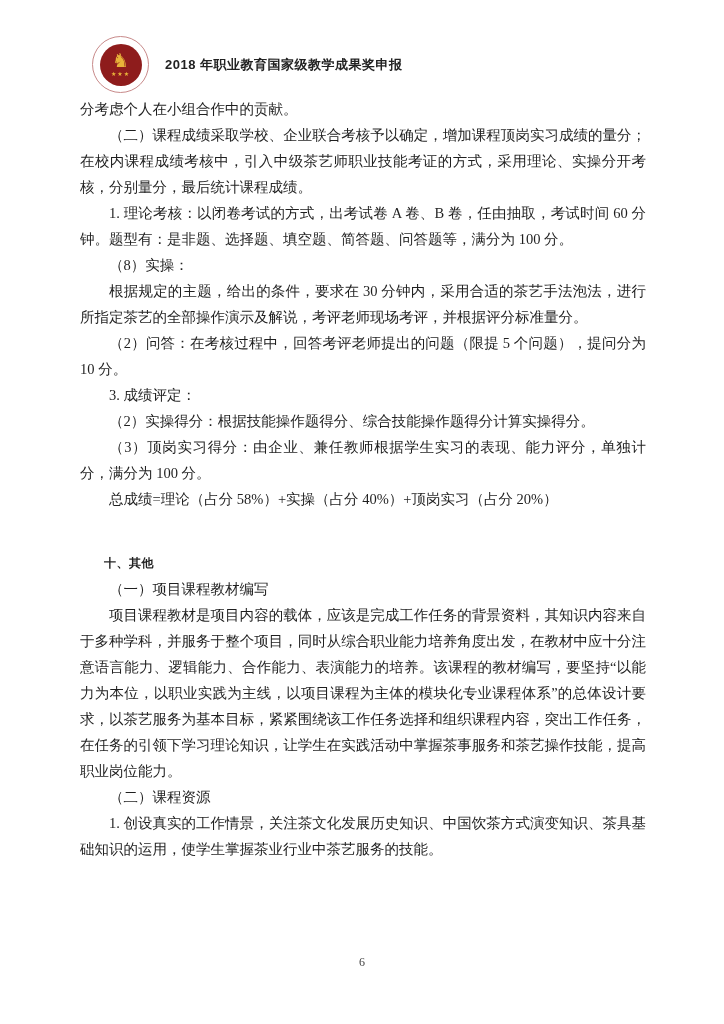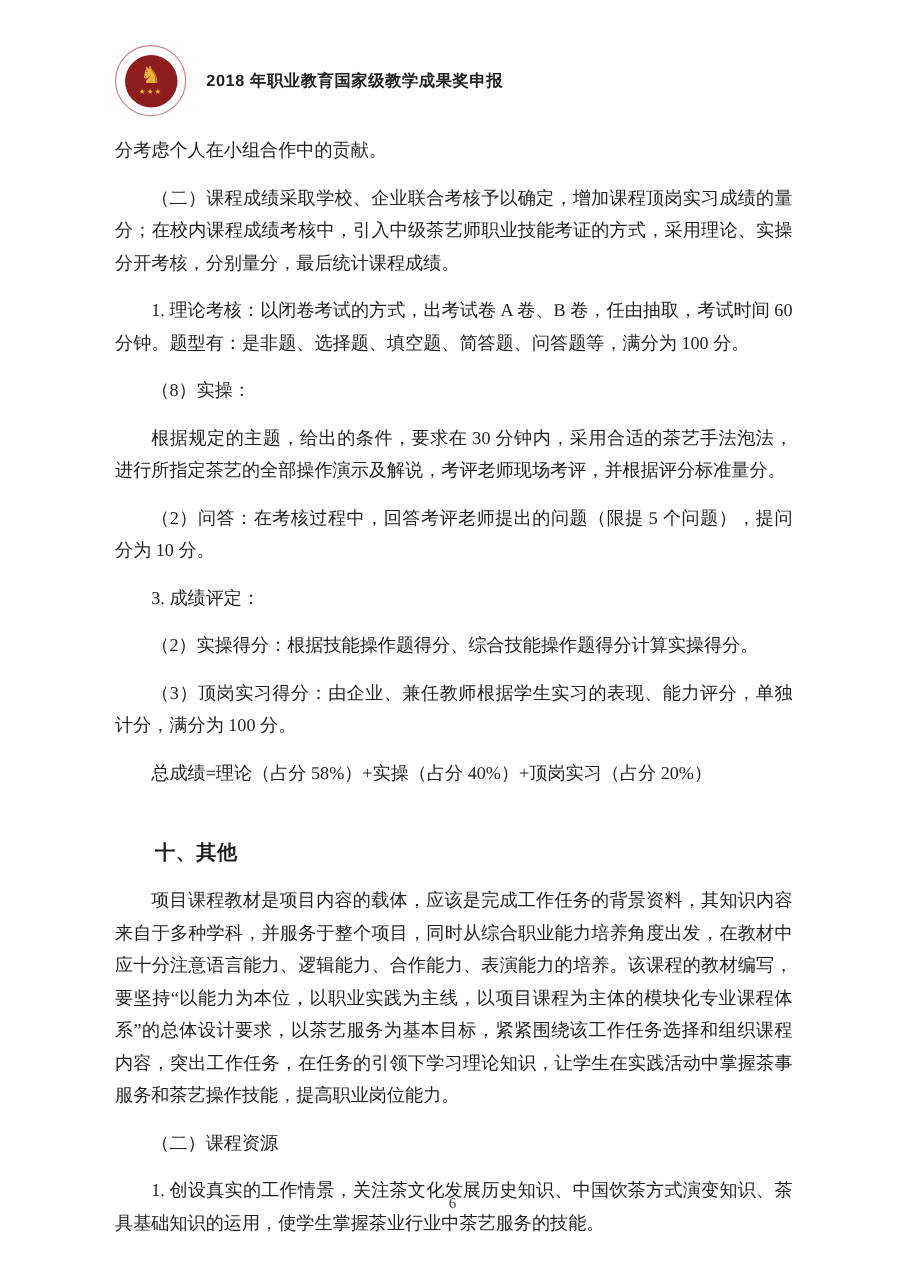--- a/index.html
+++ b/index.html
@@ -29,26 +29,26 @@
   .seal-stars{color:#e8b33a;font-size:6px;letter-spacing:1px;font-family:"DejaVu Sans",sans-serif;margin-top:1px;}
   .doc-title{
     font-family:"Liberation Sans","DejaVu Sans",sans-serif;
     font-weight:bold;font-size:13px;color:#222;letter-spacing:0.5px;
   }
   
   .body-text{
     position:absolute;top:96px;left:80px;width:566px;
     font-size:14.5px;line-height:26px;text-align:justify;
   }
-  .para{margin:12px;text-indent:2em;}
+  .para{margin:0;text-indent:2em;}
   .para.flush{text-indent:0;}
   .para.heading{
     font-weight:bold;margin-top:38px;
     font-family:Liberation Serif, serif;
-    font-size:16px;letter-spacing:0.5px;
+    font-size:12px;letter-spacing:0.5px;
   }
   
   .footer{
     position:absolute;left:0;right:0;bottom:54px;
     text-align:center;font-size:12px;color:#444;
     font-family:"Liberation Serif","DejaVu Serif",serif;
   }
 </style>
 </head>
 <body>
@@ -70,20 +70,21 @@
     <p class="para">（二）课程成绩采取学校、企业联合考核予以确定，增加课程顶岗实习成绩的量分；在校内课程成绩考核中，引入中级茶艺师职业技能考证的方式，采用理论、实操分开考核，分别量分，最后统计课程成绩。</p>
     <p class="para">1. 理论考核：以闭卷考试的方式，出考试卷 A 卷、B 卷，任由抽取，考试时间 60 分钟。题型有：是非题、选择题、填空题、简答题、问答题等，满分为 100 分。</p>
     <p class="para">（8）实操：</p>
     <p class="para">根据规定的主题，给出的条件，要求在 30 分钟内，采用合适的茶艺手法泡法，进行所指定茶艺的全部操作演示及解说，考评老师现场考评，并根据评分标准量分。</p>
     <p class="para">（2）问答：在考核过程中，回答考评老师提出的问题（限提 5 个问题），提问分为 10 分。</p>
     <p class="para">3. 成绩评定：</p>
     <p class="para">（2）实操得分：根据技能操作题得分、综合技能操作题得分计算实操得分。</p>
     <p class="para">（3）顶岗实习得分：由企业、兼任教师根据学生实习的表现、能力评分，单独计分，满分为 100 分。</p>
     <p class="para">总成绩=理论（占分 58%）+实操（占分 40%）+顶岗实习（占分 20%）</p>
     <p class="para heading">十、其他</p>
+    <p class="para">（一）项目课程教材编写</p>
     <p class="para">项目课程教材是项目内容的载体，应该是完成工作任务的背景资料，其知识内容来自于多种学科，并服务于整个项目，同时从综合职业能力培养角度出发，在教材中应十分注意语言能力、逻辑能力、合作能力、表演能力的培养。该课程的教材编写，要坚持“以能力为本位，以职业实践为主线，以项目课程为主体的模块化专业课程体系”的总体设计要求，以茶艺服务为基本目标，紧紧围绕该工作任务选择和组织课程内容，突出工作任务，在任务的引领下学习理论知识，让学生在实践活动中掌握茶事服务和茶艺操作技能，提高职业岗位能力。</p>
     <p class="para">（二）课程资源</p>
     <p class="para">1. 创设真实的工作情景，关注茶文化发展历史知识、中国饮茶方式演变知识、茶具基础知识的运用，使学生掌握茶业行业中茶艺服务的技能。</p>
   </div>
 
   <div class="footer">
     <span>6</span>
   </div>
 
 </div>

